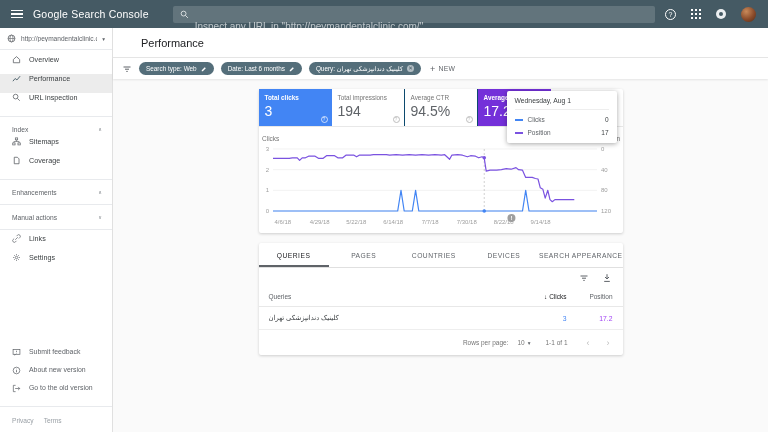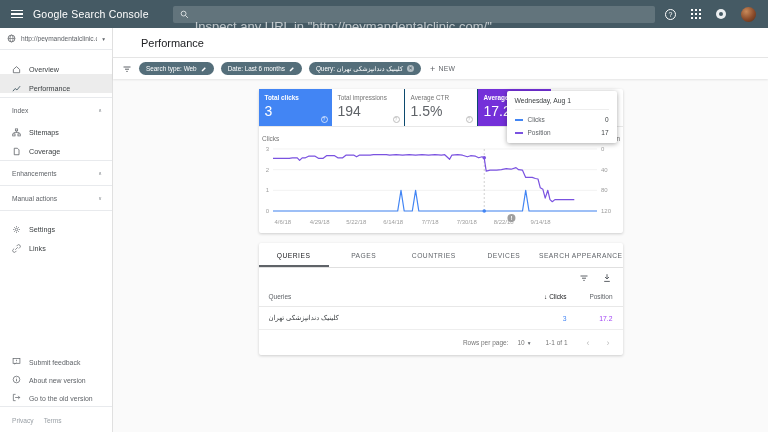--- a/index.html
+++ b/index.html
@@ -6,21 +6,21 @@
   html,body { width:768px; height:432px; overflow:hidden;
     font-family:"Liberation Sans","DejaVu Sans",sans-serif; background:#fafafa; }
 
   
   .topbar { height:28px; background:#455a64; display:flex; align-items:center; color:#fff; }
   .hamburger { width:12px; margin:0 10px 0 11px; cursor:pointer; }
   .hamburger div { height:1.5px; background:#fff; margin:2px 0; }
   .logo { font-size:10.5px; letter-spacing:.2px; white-space:nowrap; }
   .searchbox { margin-left:24px; width:482px; height:17px; background:rgba(255,255,255,.16);
     border-radius:2px; display:flex; align-items:center; padding:0 7px; gap:6px; }
-  .searchbox input { flex:1; background:transparent; border:none; outline:none; color:#fff; font-size:13px;margin-top:25px; }
+  .searchbox input { flex:1; background:transparent; border:none; outline:none; color:#fff; font-size:10px;margin-top:25px; }
   .searchbox input::placeholder { color:rgba(255,255,255,.65); }
   .top-icons { margin-left:auto; display:flex; align-items:center; gap:15px; margin-right:12px; }
   .help-circle { width:11px; height:11px; border-radius:50%; border:1px solid #fff; font-size:7px;
     display:flex; align-items:center; justify-content:center; color:#fff; }
   .acct-circle { width:10px; height:10px; border-radius:50%; background:#eceff1; display:flex;
     align-items:center; justify-content:center; }
   .acct-circle i { width:4px; height:4px; border-radius:50%; background:#455a64; }
   .avatar { width:15px; height:15px; border-radius:50%;
     background:radial-gradient(circle at 35% 30%, #c98a5a 0%, #8a4b2a 55%, #4f2a18 100%); }
 
@@ -28,21 +28,21 @@
   .app { display:flex; height:404px; }
 
   
   .sidebar { width:113px; background:#fff; border-right:1px solid #e0e0e0; display:flex;
     flex-direction:column; flex-shrink:0; }
   .property { height:22px; display:flex; align-items:center; gap:5px; padding:0 7px;
     border-bottom:1px solid #e8eaed; font-size:6.6px; color:#5f6368; cursor:pointer; }
   .property .ptxt { white-space:nowrap; overflow:hidden; flex:1; }
   .caret { font-size:5.5px; color:#5f6368; }
   .nav { padding-top:5px; }
-  .nav-item { height:19px; display:flex; align-items:flex-end; gap:8px; padding-left:12px;
+  .nav-item { height:19px; display:flex; align-items:flex-start; gap:8px; padding-left:12px;
     font-size:7.2px; color:#3c4043; cursor:pointer; white-space:nowrap; }
   .nav-item.active { background:#ececec; }
   .nav-item svg, .property svg { flex-shrink:0; }
   .divider { border-top:1px solid #e8eaed; margin:4px 0; }
   .sec-head { height:16px; display:flex; align-items:center; justify-content:space-between;
     padding:0 10px 0 12px; font-size:6.7px; color:#5f6368; cursor:pointer; }
   .sec-chev { font-size:5px; color:#80868b; }
   .side-foot { margin-top:auto; padding-bottom:2px; }
   .side-foot .nav-item { height:18px; font-size:6.9px; color:#5f6368; }
   .legal { display:flex; gap:10px; padding:6px 12px 6px 12px; font-size:6.6px; color:#9aa0a6; }
@@ -174,20 +174,27 @@
           <path d="M1.5 5 L5 1.8 L8.5 5 V8.6 H1.5 Z" fill="none" stroke="#5f6368" stroke-width="0.9"></path>
         </svg>
         <span>Overview</span>
       </div>
       <div class="nav-item active">
         <svg width="9" height="9" viewBox="0 0 10 10">
           <polyline points="1,8 3.5,5 5.5,6.6 9,2.4" fill="none" stroke="#455a64" stroke-width="1"></polyline>
         </svg>
         <span>Performance</span>
       </div>
+      <div class="nav-item">
+        <svg width="9" height="9" viewBox="0 0 10 10">
+          <circle cx="4" cy="4" r="2.6" fill="none" stroke="#5f6368" stroke-width="0.9"></circle>
+          <line x1="6" y1="6" x2="8.6" y2="8.6" stroke="#5f6368" stroke-width="0.9"></line>
+        </svg>
+        <span>URL inspection</span>
+      </div>
 
       <div class="divider"></div>
 
       <div class="sec-head">
         <span>Index</span>
         <span class="sec-chev">∧</span>
       </div>
       <div class="nav-item">
         <svg width="9" height="9" viewBox="0 0 10 10">
           <rect x="3.7" y="1" width="2.6" height="2.2" fill="none" stroke="#5f6368" stroke-width="0.8"></rect>
@@ -215,30 +222,30 @@
 
       <div class="sec-head">
         <span>Manual actions</span>
         <span class="sec-chev">∨</span>
       </div>
 
       <div class="divider"></div>
 
       <div class="nav-item">
         <svg width="9" height="9" viewBox="0 0 10 10">
+          <path d="M3.6 6.4 L6.4 3.6 M2.4 5 L1.3 6.1 a1.6 1.6 0 0 0 2.6 2.6 L5 7.6 M7.6 5 L8.7 3.9 a1.6 1.6 0 0 0 -2.6 -2.6 L5 2.4" fill="none" stroke="#5f6368" stroke-width="0.8"></path>
+        </svg>
+        <span>Links</span>
+      </div>
+      <div class="nav-item">
+        <svg width="9" height="9" viewBox="0 0 10 10">
           <circle cx="5" cy="5" r="1.4" fill="none" stroke="#5f6368" stroke-width="0.8"></circle>
           <path d="M5 1.2 V2.4 M5 7.6 V8.8 M1.2 5 H2.4 M7.6 5 H8.8 M2.3 2.3 L3.2 3.2 M6.8 6.8 L7.7 7.7 M7.7 2.3 L6.8 3.2 M3.2 6.8 L2.3 7.7" stroke="#5f6368" stroke-width="0.8"></path>
         </svg>
         <span>Settings</span>
-      </div>
-      <div class="nav-item">
-        <svg width="9" height="9" viewBox="0 0 10 10">
-          <path d="M3.6 6.4 L6.4 3.6 M2.4 5 L1.3 6.1 a1.6 1.6 0 0 0 2.6 2.6 L5 7.6 M7.6 5 L8.7 3.9 a1.6 1.6 0 0 0 -2.6 -2.6 L5 2.4" fill="none" stroke="#5f6368" stroke-width="0.8"></path>
-        </svg>
-        <span>Links</span>
       </div>
     </div>
 
     <div class="side-foot">
       <div class="nav-item">
         <svg width="9" height="9" viewBox="0 0 10 10">
           <rect x="1.2" y="1.6" width="7.6" height="5.4" fill="none" stroke="#5f6368" stroke-width="0.8"></rect>
           <path d="M2.8 8.6 L2.8 7 H4.4 Z" fill="#5f6368"></path>
           <line x1="5" y1="3" x2="5" y2="4.6" stroke="#5f6368" stroke-width="0.8"></line>
           <circle cx="5" cy="5.7" r="0.4" fill="#5f6368"></circle>
@@ -310,21 +317,21 @@
               <div class="val">3</div>
               <div class="tile-help">?</div>
             </div>
             <div class="tile">
               <div class="lbl">Total impressions</div>
               <div class="val">194</div>
               <div class="tile-help">?</div>
             </div>
             <div class="tile">
               <div class="lbl">Average CTR</div>
-              <div class="val">1.5%</div>
+              <div class="val">94.5%</div>
               <div class="tile-help">?</div>
             </div>
             <div class="tile sel-purple">
               <div class="lbl">Average position</div>
               <div class="val">17.2</div>
             </div>
           </div>
           <div class="chart-wrap">
             <svg id="chart" viewBox="0 0 364 106">
                 <text x="3" y="14" font-size="6.5" fill="#757575">Clicks</text>

